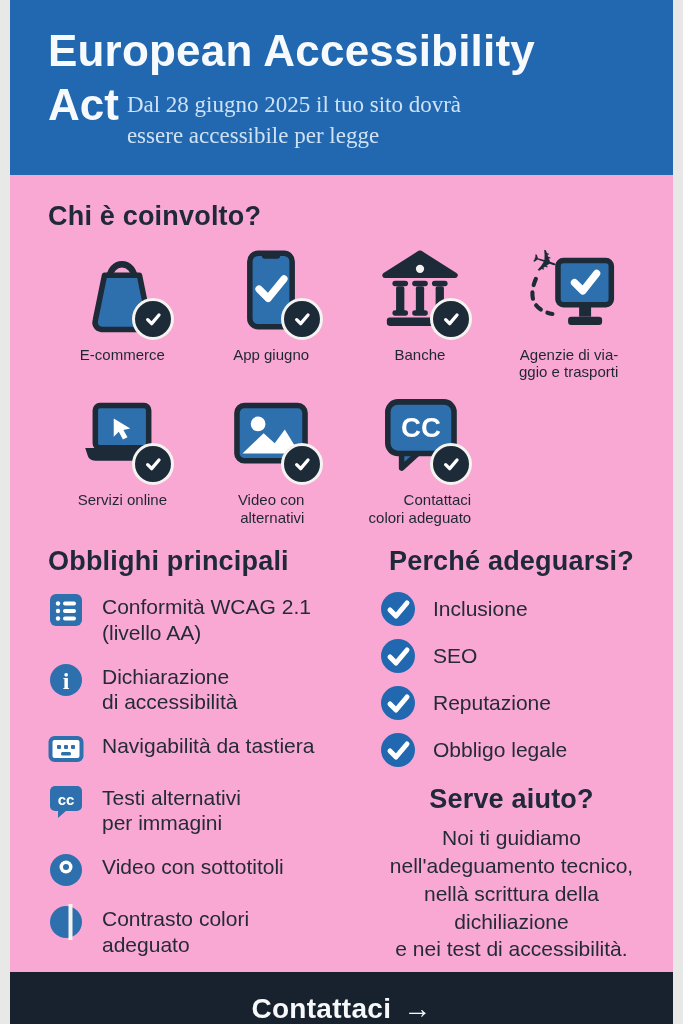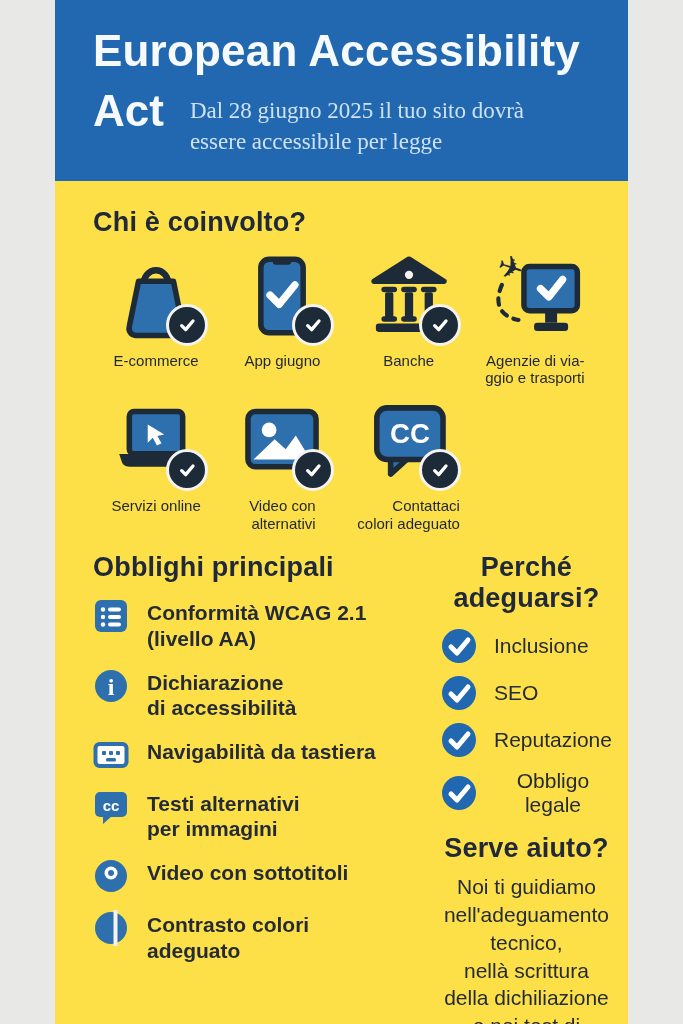--- a/index.html
+++ b/index.html
@@ -1,30 +1,30 @@
 <!DOCTYPE html>
 <html><head>
 <meta charset="utf-8">
 <style>
   * { margin: 0; padding: 0; box-sizing: border-box; }
   html, body { background: #e8e8e6; }
   body { font-family: "Liberation Sans", "DejaVu Sans", sans-serif; }
   .page {
-    width: 573px; height: 1024px; margin: 0 auto;
-    background: #fde047; display: flex; flex-direction: column;
+    width: 663px; height: 1024px; margin: 0 auto;
+    background: #f9a8d4; display: flex; flex-direction: column;
     overflow: hidden; position: relative;
   }
 
   
   .hero {
     background: #2268b0; color: #f7fafc;
     padding: 26px 30px 24px 38px; flex: 0 0 auto;
   }
   .hero-line1 { font-size: 44px; font-weight: bold; letter-spacing: 0.2px; line-height: 1.15; }
-  .hero-line2 { display: flex; align-items: flex-start; gap: 26px; margin-top: 12px; }
+  .hero-line2 { display: flex; align-items: flex-start; gap: 8px; margin-top: 6px; }
   .hero-act { font-size: 44px; font-weight: bold; line-height: 1.0; }
   .hero-sub {
     font-size: 23px; color: #cfe2f4; line-height: 1.35;
     white-space: pre-line; padding-top: 6px; font-family: Liberation Serif, serif;
   }
 
   
   .main { flex: 1 1 auto; padding: 26px 30px 0 38px; }
   .section-h {
     font-size: 27px; font-weight: bold; color: #20293a; letter-spacing: 0.2px;
@@ -44,28 +44,28 @@
     background: #1d2a38; border: 3px solid #f4f3f0;
     display: flex; align-items: center; justify-content: center;
   }
   .badge svg { width: 24px; height: 24px; }
   .who-label {
     margin-top: 10px; font-size: 15px; color: #1f2633;
     text-align: right; line-height: 1.18; white-space: pre-line;
   }
 
   
-  .cols { display: flex; gap: 40px; margin-top: 20px; }
+  .cols { display: flex; gap: 24px; margin-top: 20px; }
   .col-left { flex: 0 0 308px; }
   .col-right { flex: 1 1 auto; text-align: center; }
 
   .ob-list { margin-top: 14px; }
   .ob-row { display: flex; gap: 18px; margin-bottom: 15px; align-items: flex-start; }
   .ob-row .mini { flex: 0 0 36px; width: 36px; height: 36px; margin-top: 1px; }
-  .ob-label { font-size: 21px; color: #252b36; line-height: 1.22; white-space: pre-line; padding-top: 3px; font-weight: bold; }
+  .ob-label { font-size: 21px; color: #252b36; line-height: 1.22; white-space: pre-line; padding-top: 3px; }
 
   .reason-list { margin-top: 14px; }
   .reason-row { display: flex; gap: 17px; align-items: center; margin-bottom: 11px; }
   .reason-row .mini { flex: 0 0 36px; width: 36px; height: 36px; }
   .reason-label { font-size: 21px; color: #252b36; }
 
   .help-h { margin-top: 16px; }
   .help-body {
     margin-top: 9px; font-size: 21px; color: #252b36;
     line-height: 1.32; white-space: pre-line;

